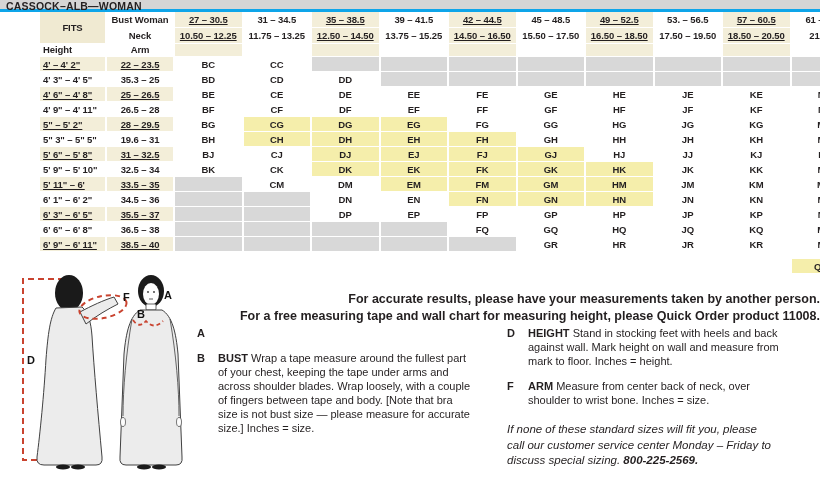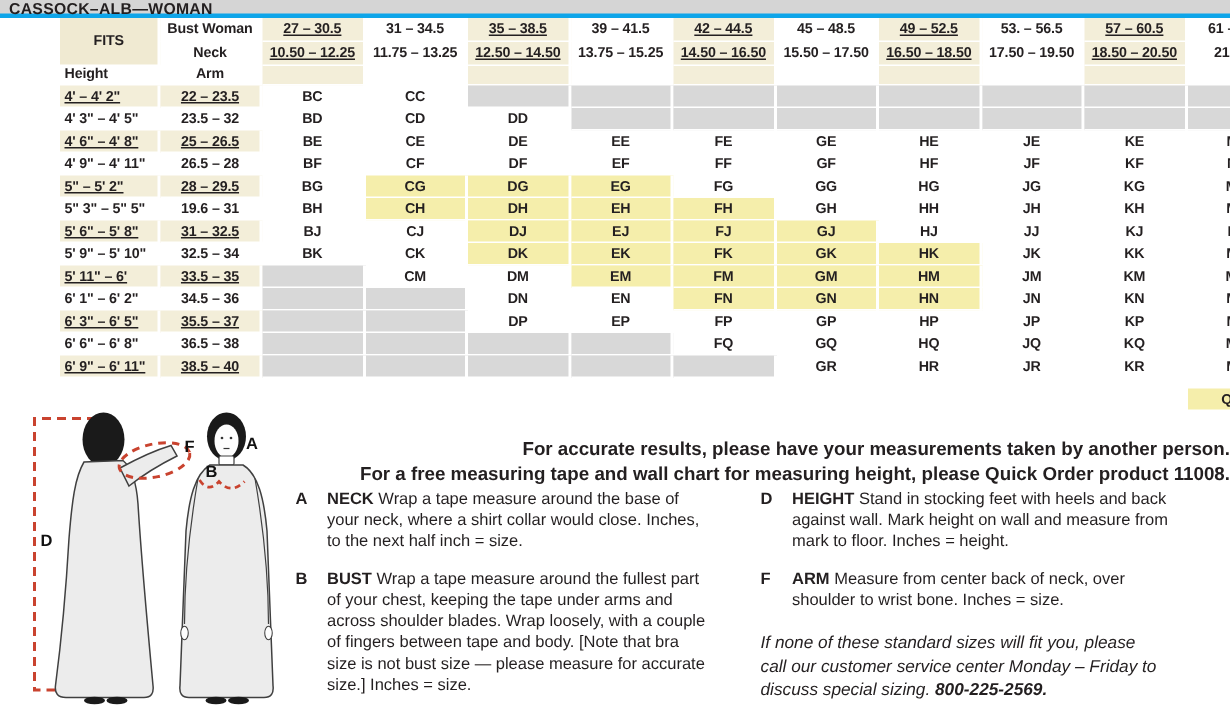--- a/index.html
+++ b/index.html
@@ -128,21 +128,21 @@
         <td class="code na"></td>
         <td class="code na"></td>
         <td class="code na"></td>
         <td class="code na"></td>
         <td class="code na"></td>
         <td class="code na"></td>
         <td class="code na"></td>
       </tr>
       <tr>
         <th class="hlabel white">4' 3" – 4' 5"</th>
-        <td class="alabel white">23.5 – 32</td>
+        <td class="alabel white">35.3 – 25</td>
         <td class="code white">BD</td>
         <td class="code white">CD</td>
         <td class="code white">DD</td>
         <td class="code na"></td>
         <td class="code na"></td>
         <td class="code na"></td>
         <td class="code na"></td>
         <td class="code na"></td>
         <td class="code na"></td>
         <td class="code na"></td>
@@ -348,21 +348,20 @@
   </div>
 
   <div class="intro">
     <div>For accurate results, please have your measurements taken by another person.</div>
     <div>For a free measuring tape and wall chart for measuring height, please Quick Order product 11008.</div>
   </div>
 
   <div class="col1">
     <div class="instr">
       <span class="letter">A</span>
-      <p><b>NECK</b> <span>Wrap a tape measure around the base of your neck, where a shirt collar would close. Inches, to the next half inch = size.</span></p>
     </div>
     <div class="instr">
       <span class="letter">B</span>
       <p><b>BUST</b> <span>Wrap a tape measure around the fullest part of your chest, keeping the tape under arms and across shoulder blades. Wrap loosely, with a couple of fingers between tape and body. [Note that bra size is not bust size — please measure for accurate size.] Inches = size.</span></p>
     </div>
   </div>
 
   <div class="col2">
     <div class="instr">
       <span class="letter">D</span>

